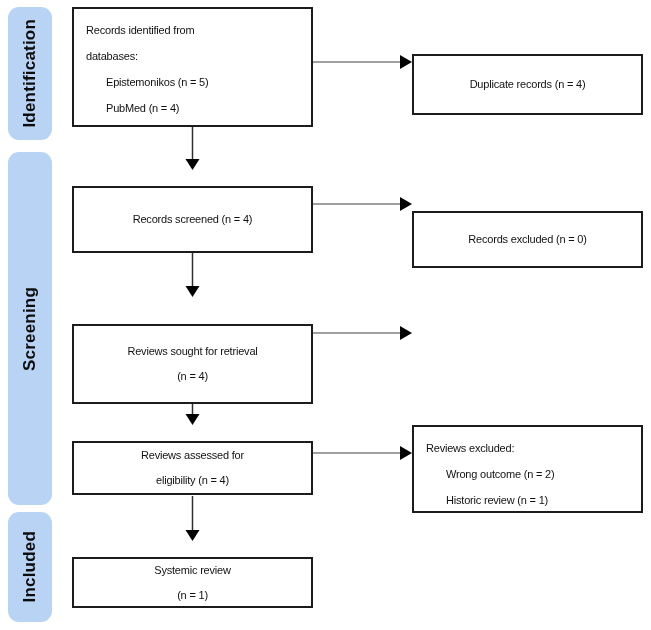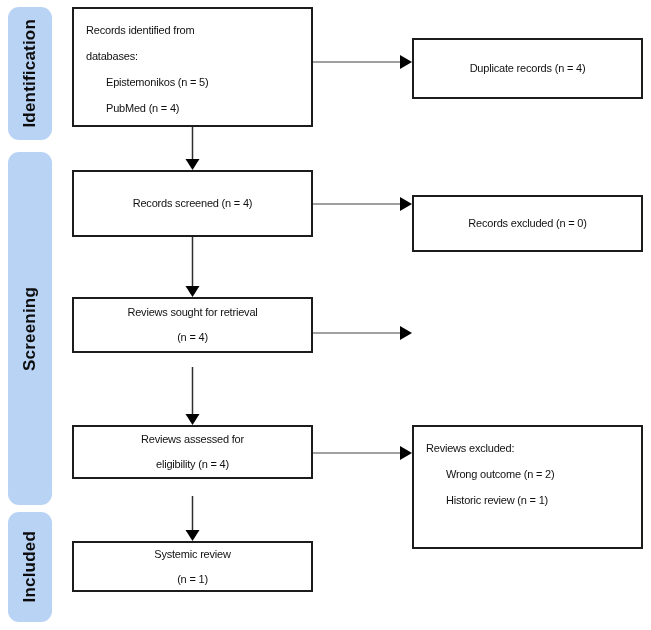--- a/index.html
+++ b/index.html
@@ -50,38 +50,39 @@
     letter-spacing: -0.2px;
     line-height: 25px;
     z-index: 2;
   }
   .fbox.center {
     display: flex;
     flex-direction: column;
     align-items: center;
     justify-content: center;
     text-align: center;
+    margin-top: 16px;
   }
   .fbox.leftalign { padding: 8px 10px 6px 12px; }
   .fbox .line { display: block; white-space: nowrap; }
   .fbox .indent { padding-left: 20px; }
 
   .main-col  { left: 72px;  width: 241px; }
   .right-col { left: 412px; width: 231px; }
 
   #box-records-identified   { top: 7px;   height: 120px; line-height: 26px; }
   #box-records-screened     { top: 170px; height: 67px; }
-  #box-reviews-sought       { top: 297px; height: 56px; }
+  #box-reviews-sought       { top: 308px; height: 80px; }
   #box-reviews-assessed     { top: 425px; height: 54px; }
   #box-systemic-review      { top: 541px; height: 51px; }
 
   #box-duplicate-records    { top: 38px;  height: 61px; }
   #box-records-excluded     { top: 195px; height: 57px; }
   #box-reviews-not-retrieved{ top: 308px; height: 59px; }
-  #box-reviews-excluded     { top: 425px; height: 124px; line-height: 26px; }
+  #box-reviews-excluded     { top: 425px; height: 88px; line-height: 26px; }
 
   
   svg.arrows {
     position: absolute;
     top: 0; left: 0;
     width: 651px;
     height: 630px;
     z-index: 1;
     pointer-events: none;
   }

